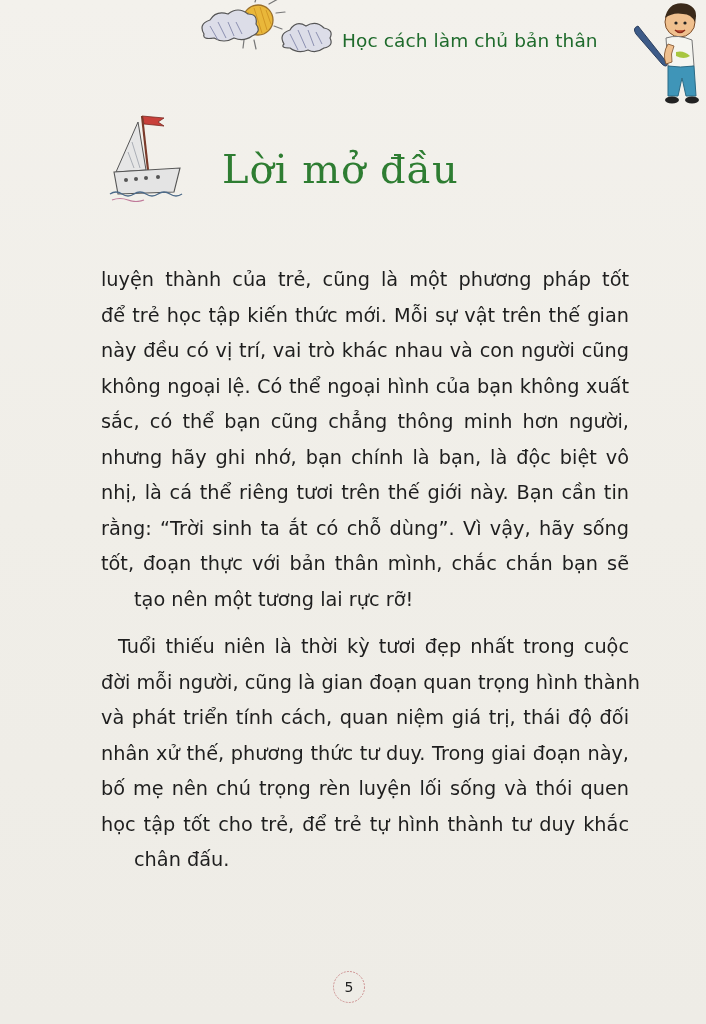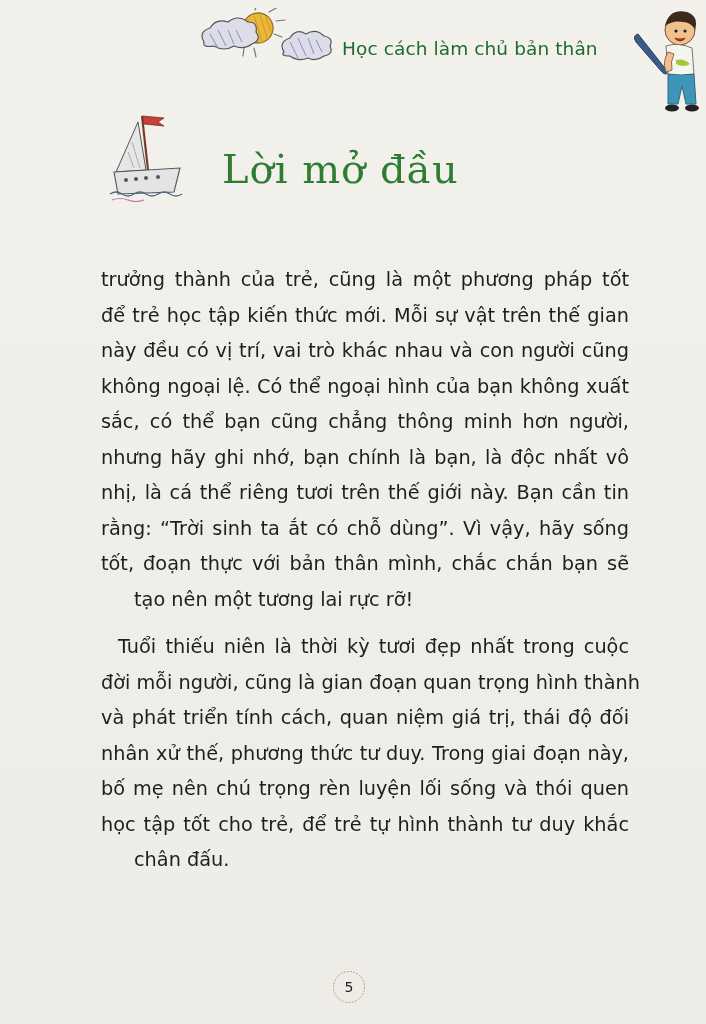--- a/index.html
+++ b/index.html
@@ -8,21 +8,21 @@
     background: #f1efea;
     position: relative;
     font-family: "DejaVu Sans", sans-serif;
     color: #1e1e1e;
   }
   .page {
     position: absolute; inset: 0;
     background: linear-gradient(180deg, #f3f1ec 0%, #f0eee8 50%, #eeece6 100%);
   }
   .header {
-    position: absolute; left: 0; top: 8px; width: 706px; height: 110px;
+    position: absolute; left: 0; top: 0; width: 706px; height: 110px;
   }
   .header-illustration {
     position: absolute; left: 196px; top: 0; width: 140px; height: 70px;
   }
   .running-title {
     position: absolute; left: 342px; top: 30px;
     font-size: 18.5px; color: #1f6b2c; letter-spacing: 0.1px;
     font-family: "DejaVu Sans", sans-serif;
   }
   .boy {
@@ -142,26 +142,26 @@
         </g>
 
       <path d="M2,82 q6,-4 12,0 t12,0 t12,0 t12,0 t12,0 t12,0" stroke="#4d6b8a" stroke-width="1.4" fill="none"></path>
       <path d="M4,88 q8,-3 16,0 t16,0" stroke="#c07a9a" stroke-width="1.2" fill="none"></path>
     </svg>
     <div class="chapter-title">Lời mở đầu</div>
   </div>
 
   <div class="body-text">
     <p class="para">
-      <span class="line">trưởng thành của trẻ, cũng là một phương pháp tốt</span>
+      <span class="line">luyện thành của trẻ, cũng là một phương pháp tốt</span>
       <span class="line">để trẻ học tập kiến thức mới. Mỗi sự vật trên thế gian</span>
       <span class="line">này đều có vị trí, vai trò khác nhau và con người cũng</span>
       <span class="line">không ngoại lệ. Có thể ngoại hình của bạn không xuất</span>
       <span class="line">sắc, có thể bạn cũng chẳng thông minh hơn người,</span>
-      <span class="line">nhưng hãy ghi nhớ, bạn chính là bạn, là độc nhất vô</span>
+      <span class="line">nhưng hãy ghi nhớ, bạn chính là bạn, là độc biệt vô</span>
       <span class="line">nhị, là cá thể riêng tươi trên thế giới này. Bạn cần tin</span>
       <span class="line">rằng: “Trời sinh ta ắt có chỗ dùng”. Vì vậy, hãy sống</span>
       <span class="line">tốt, đoạn thực với bản thân mình, chắc chắn bạn sẽ</span>
       <span class="line last">tạo nên một tương lai rực rỡ!</span>
     </p>
     <p class="para">
       <span class="line indent">Tuổi thiếu niên là thời kỳ tươi đẹp nhất trong cuộc</span>
       <span class="line">đời mỗi người, cũng là gian đoạn quan trọng hình thành</span>
       <span class="line">và phát triển tính cách, quan niệm giá trị, thái độ đối</span>
       <span class="line">nhân xử thế, phương thức tư duy. Trong giai đoạn này,</span>

